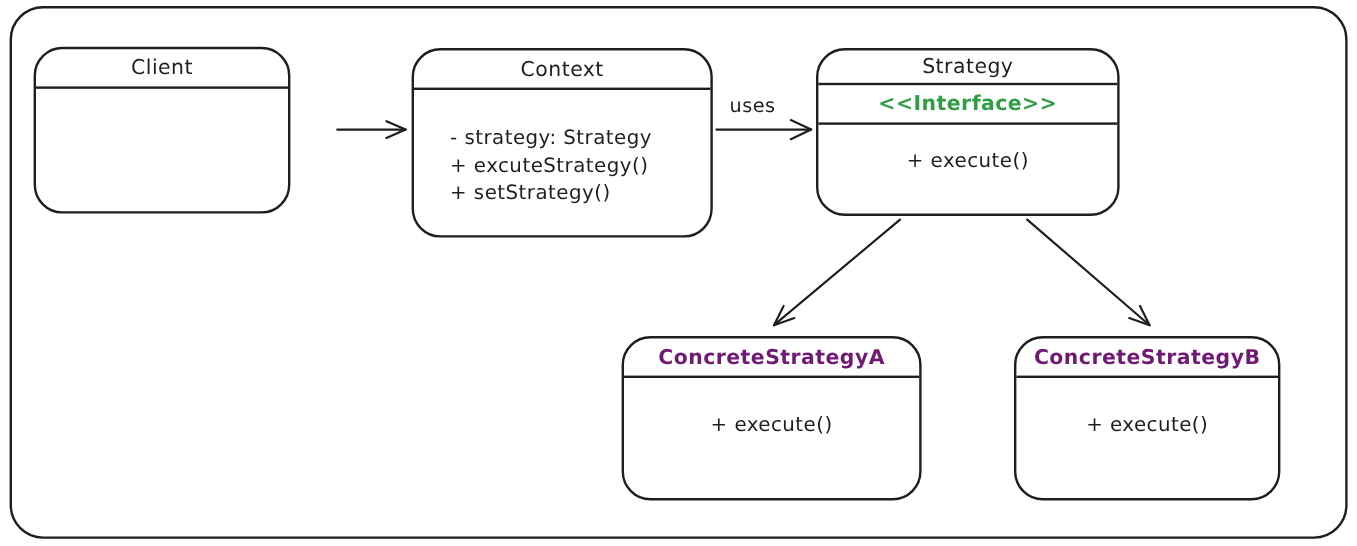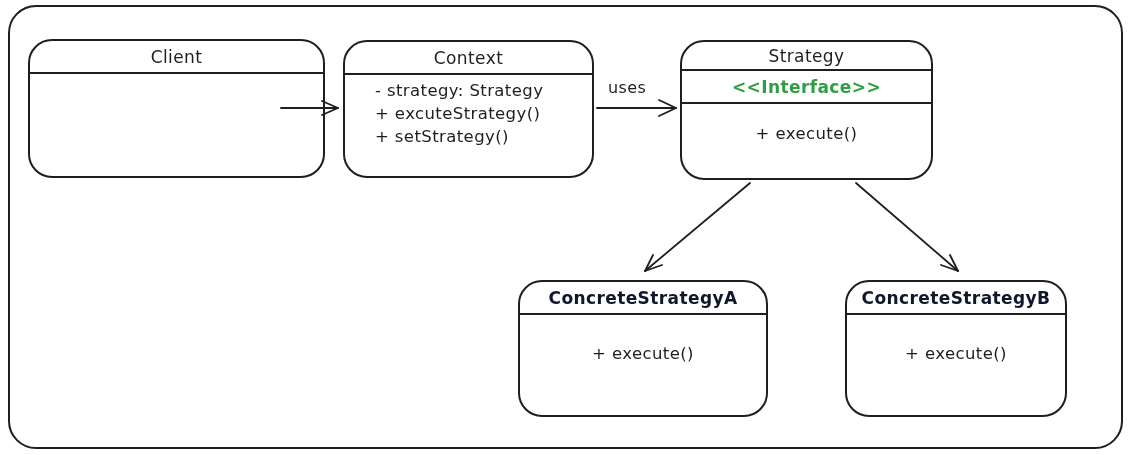--- a/index.html
+++ b/index.html
@@ -34,22 +34,22 @@
     align-items: center;
     justify-content: center;
     border-bottom: 2px solid #1e1e1e;
     font-size: 17px;
   }
   .title-row { height: 31px; }
   .name-row  { height: 27px; }
   .body-area { font-size: 16.5px; }
   .body-center { text-align: center; }
   .stereotype { color: #2f9e44; font-weight: 600; }
-  .concrete-title { color: #0f172a; font-weight: 600; }
-  .member-list { padding: 4px 0 0 30px; }
+  .concrete-title { color: #701a75; font-weight: 600; }
+  .member-list { padding: 28px 0 0 30px; }
   .member-line { line-height: 23px; white-space: nowrap; }
   .edge-label {
     position: absolute;
     font-size: 16px;
     letter-spacing: 0.4px;
     white-space: nowrap;
   }
   .arrow-layer {
     position: absolute;
     left: 0; top: 0;
@@ -57,26 +57,26 @@
     pointer-events: none;
   }
 </style>
 </head>
 <body>
 
 <div class="canvas">
 
   <div class="outer-frame"></div>
 
-  <div class="uml-box" style="left:28px; top:39px; width:297px; height:139px;">
+  <div class="uml-box" style="left:28px; top:39px; width:214px; height:139px;">
     <div class="sect title-row">Client</div>
     <div class="body-area"></div>
   </div>
 
-  <div class="uml-box" style="left:343px; top:40px; width:251px; height:138px;">
+  <div class="uml-box" style="left:343px; top:40px; width:251px; height:158px;">
     <div class="sect title-row">Context</div>
     <div class="body-area member-list">
       <div class="member-line">- strategy: Strategy</div>
       <div class="member-line">+ excuteStrategy()</div>
       <div class="member-line">+ setStrategy()</div>
     </div>
   </div>
 
   <div class="uml-box" style="left:680px; top:40px; width:253px; height:140px;">
     <div class="sect name-row">Strategy</div>

